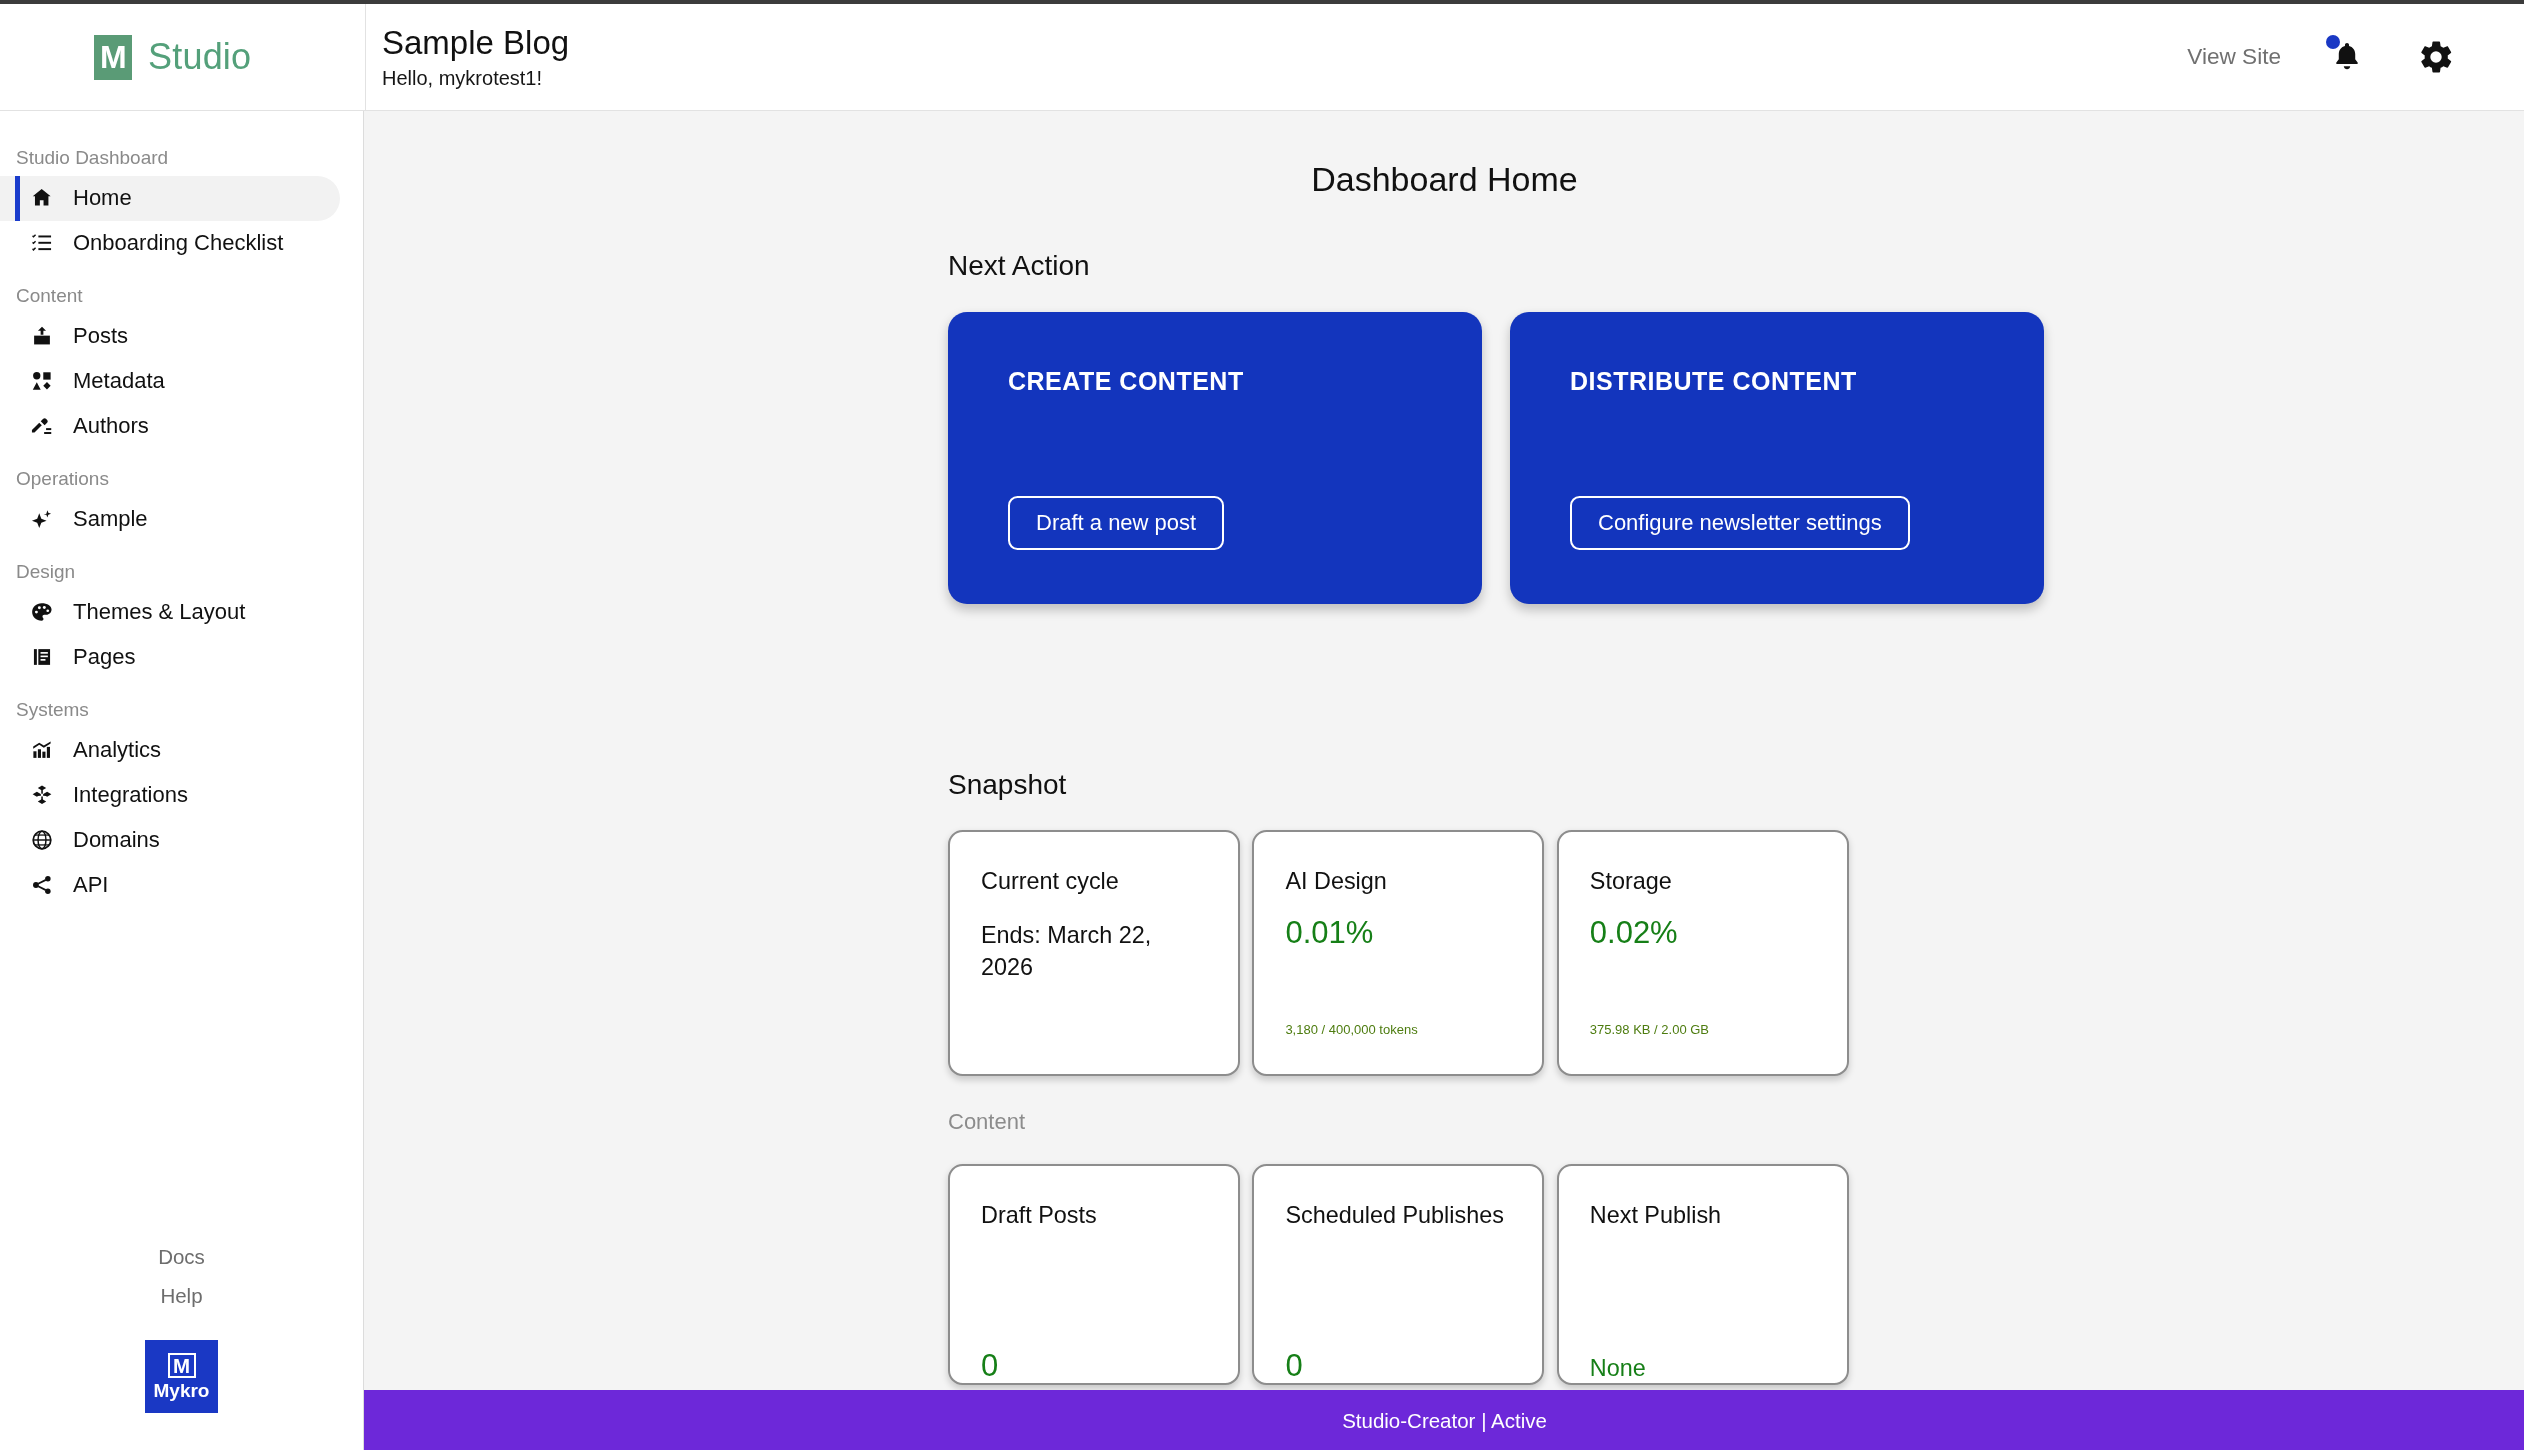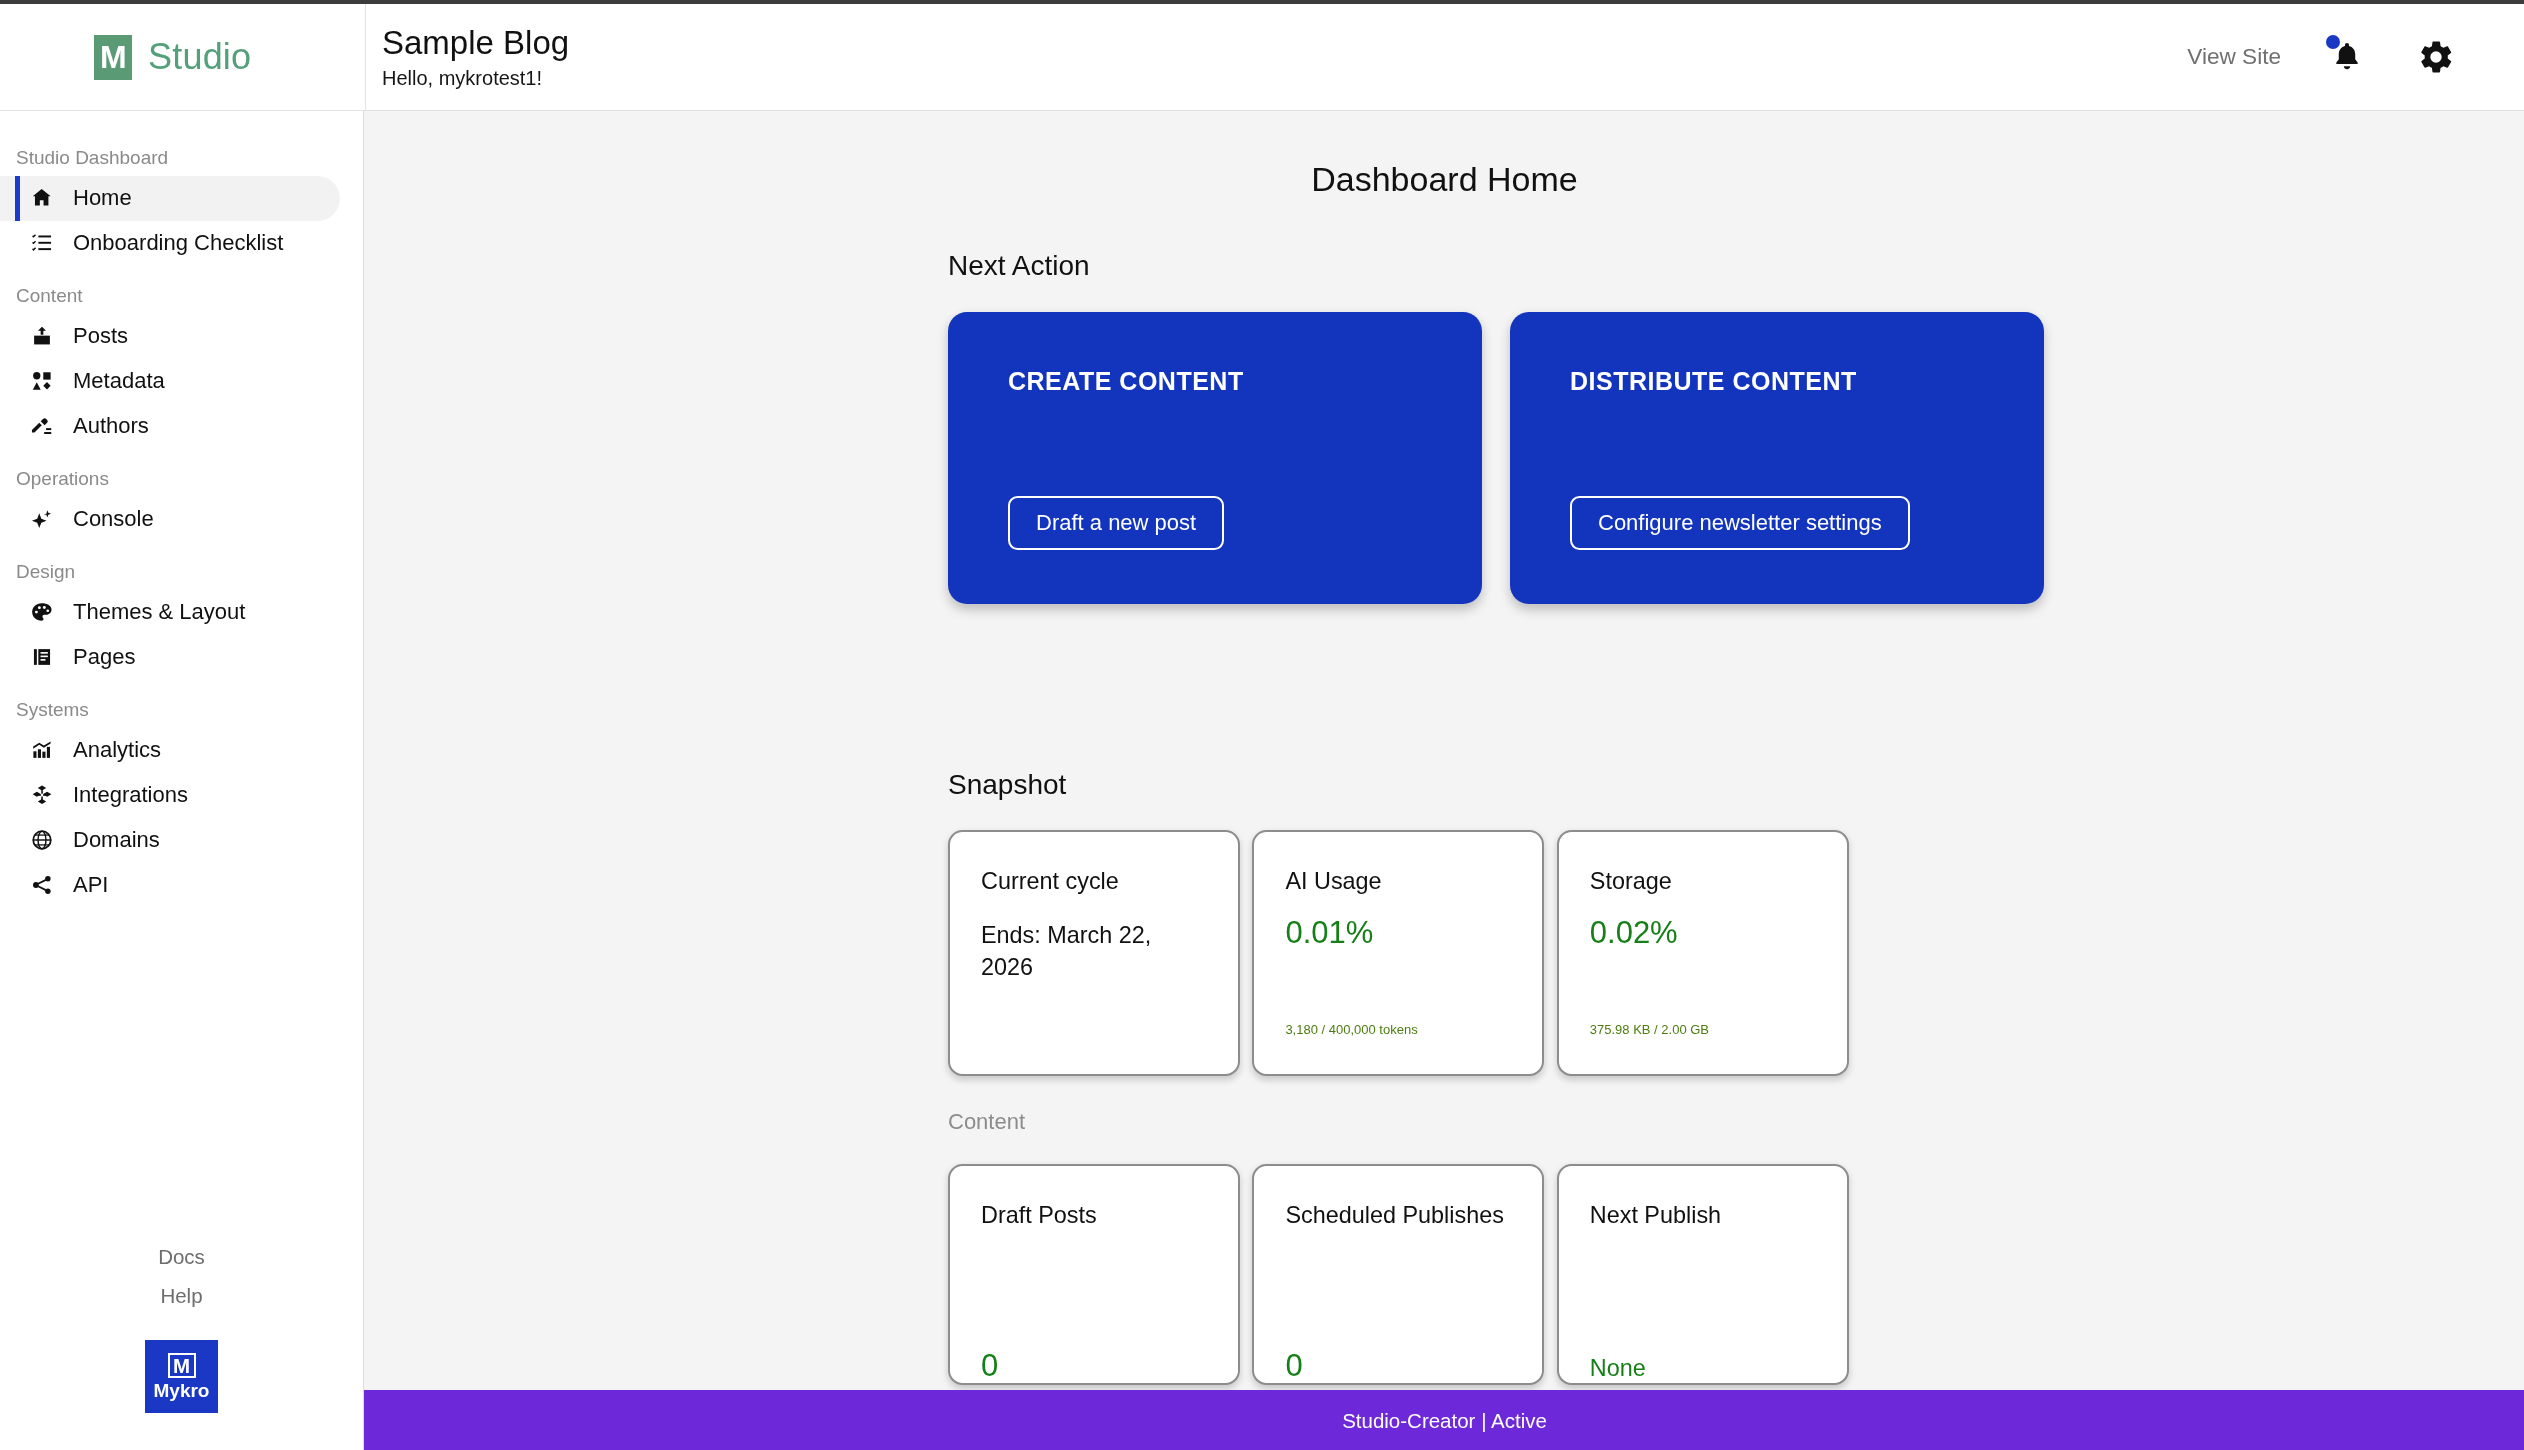--- a/index.html
+++ b/index.html
@@ -532,21 +532,21 @@
       <div class="nav-group">
         <div class="nav-group-label">Operations</div>
 
         <a class="nav-item" href="#">
           <span class="nav-icon">
             <svg width="23.4" height="23.4" viewBox="0 0 24 24" aria-hidden="true">
               <path fill="#111" d="M9.5 5.5 11.6 11l5.4 2.1-5.4 2.1-2.1 5.4-2.1-5.4L2 13.1l5.4-2.1z"></path>
               <path fill="#111" d="M17.8 2.2 18.8 5l2.8 1-2.8 1-1 2.8-1-2.8L14 7l2.8-1z"></path>
             </svg>
           </span>
-          <span class="nav-label">Console</span>
+          <span class="nav-label">Sample</span>
         </a>
       </div>
 
       <div class="nav-group">
         <div class="nav-group-label">Design</div>
 
         <a class="nav-item" href="#">
           <span class="nav-icon">
             <svg width="23.4" height="23.4" viewBox="0 0 24 24" aria-hidden="true">
               <path fill="#111" d="M12 2.2C6.6 2.2 2.2 6.2 2.2 11.2c0 5 4.4 9 9.8 9 1 0 1.8-.8 1.8-1.8 0-.5-.2-.9-.5-1.2-.3-.3-.5-.7-.5-1.2 0-1 .8-1.8 1.8-1.8h2.1c3 0 5.4-2.4 5.4-5.4 0-3.8-4.2-6.6-10.1-6.6z"></path>
@@ -665,21 +665,21 @@
 
 
       <div class="stat-row">
 
         <div class="stat-card tall">
           <div class="stat-label">Current cycle</div>
           <div class="stat-sub">Ends: March 22, 2026</div>
         </div>
 
         <div class="stat-card tall">
-          <div class="stat-label">AI Usage</div>
+          <div class="stat-label">AI Design</div>
           <div class="stat-value">0.01%</div>
           <div class="stat-foot">3,180 / 400,000 tokens</div>
         </div>
 
         <div class="stat-card tall">
           <div class="stat-label">Storage</div>
           <div class="stat-value">0.02%</div>
           <div class="stat-foot">375.98 KB / 2.00 GB</div>
         </div>
       </div>

